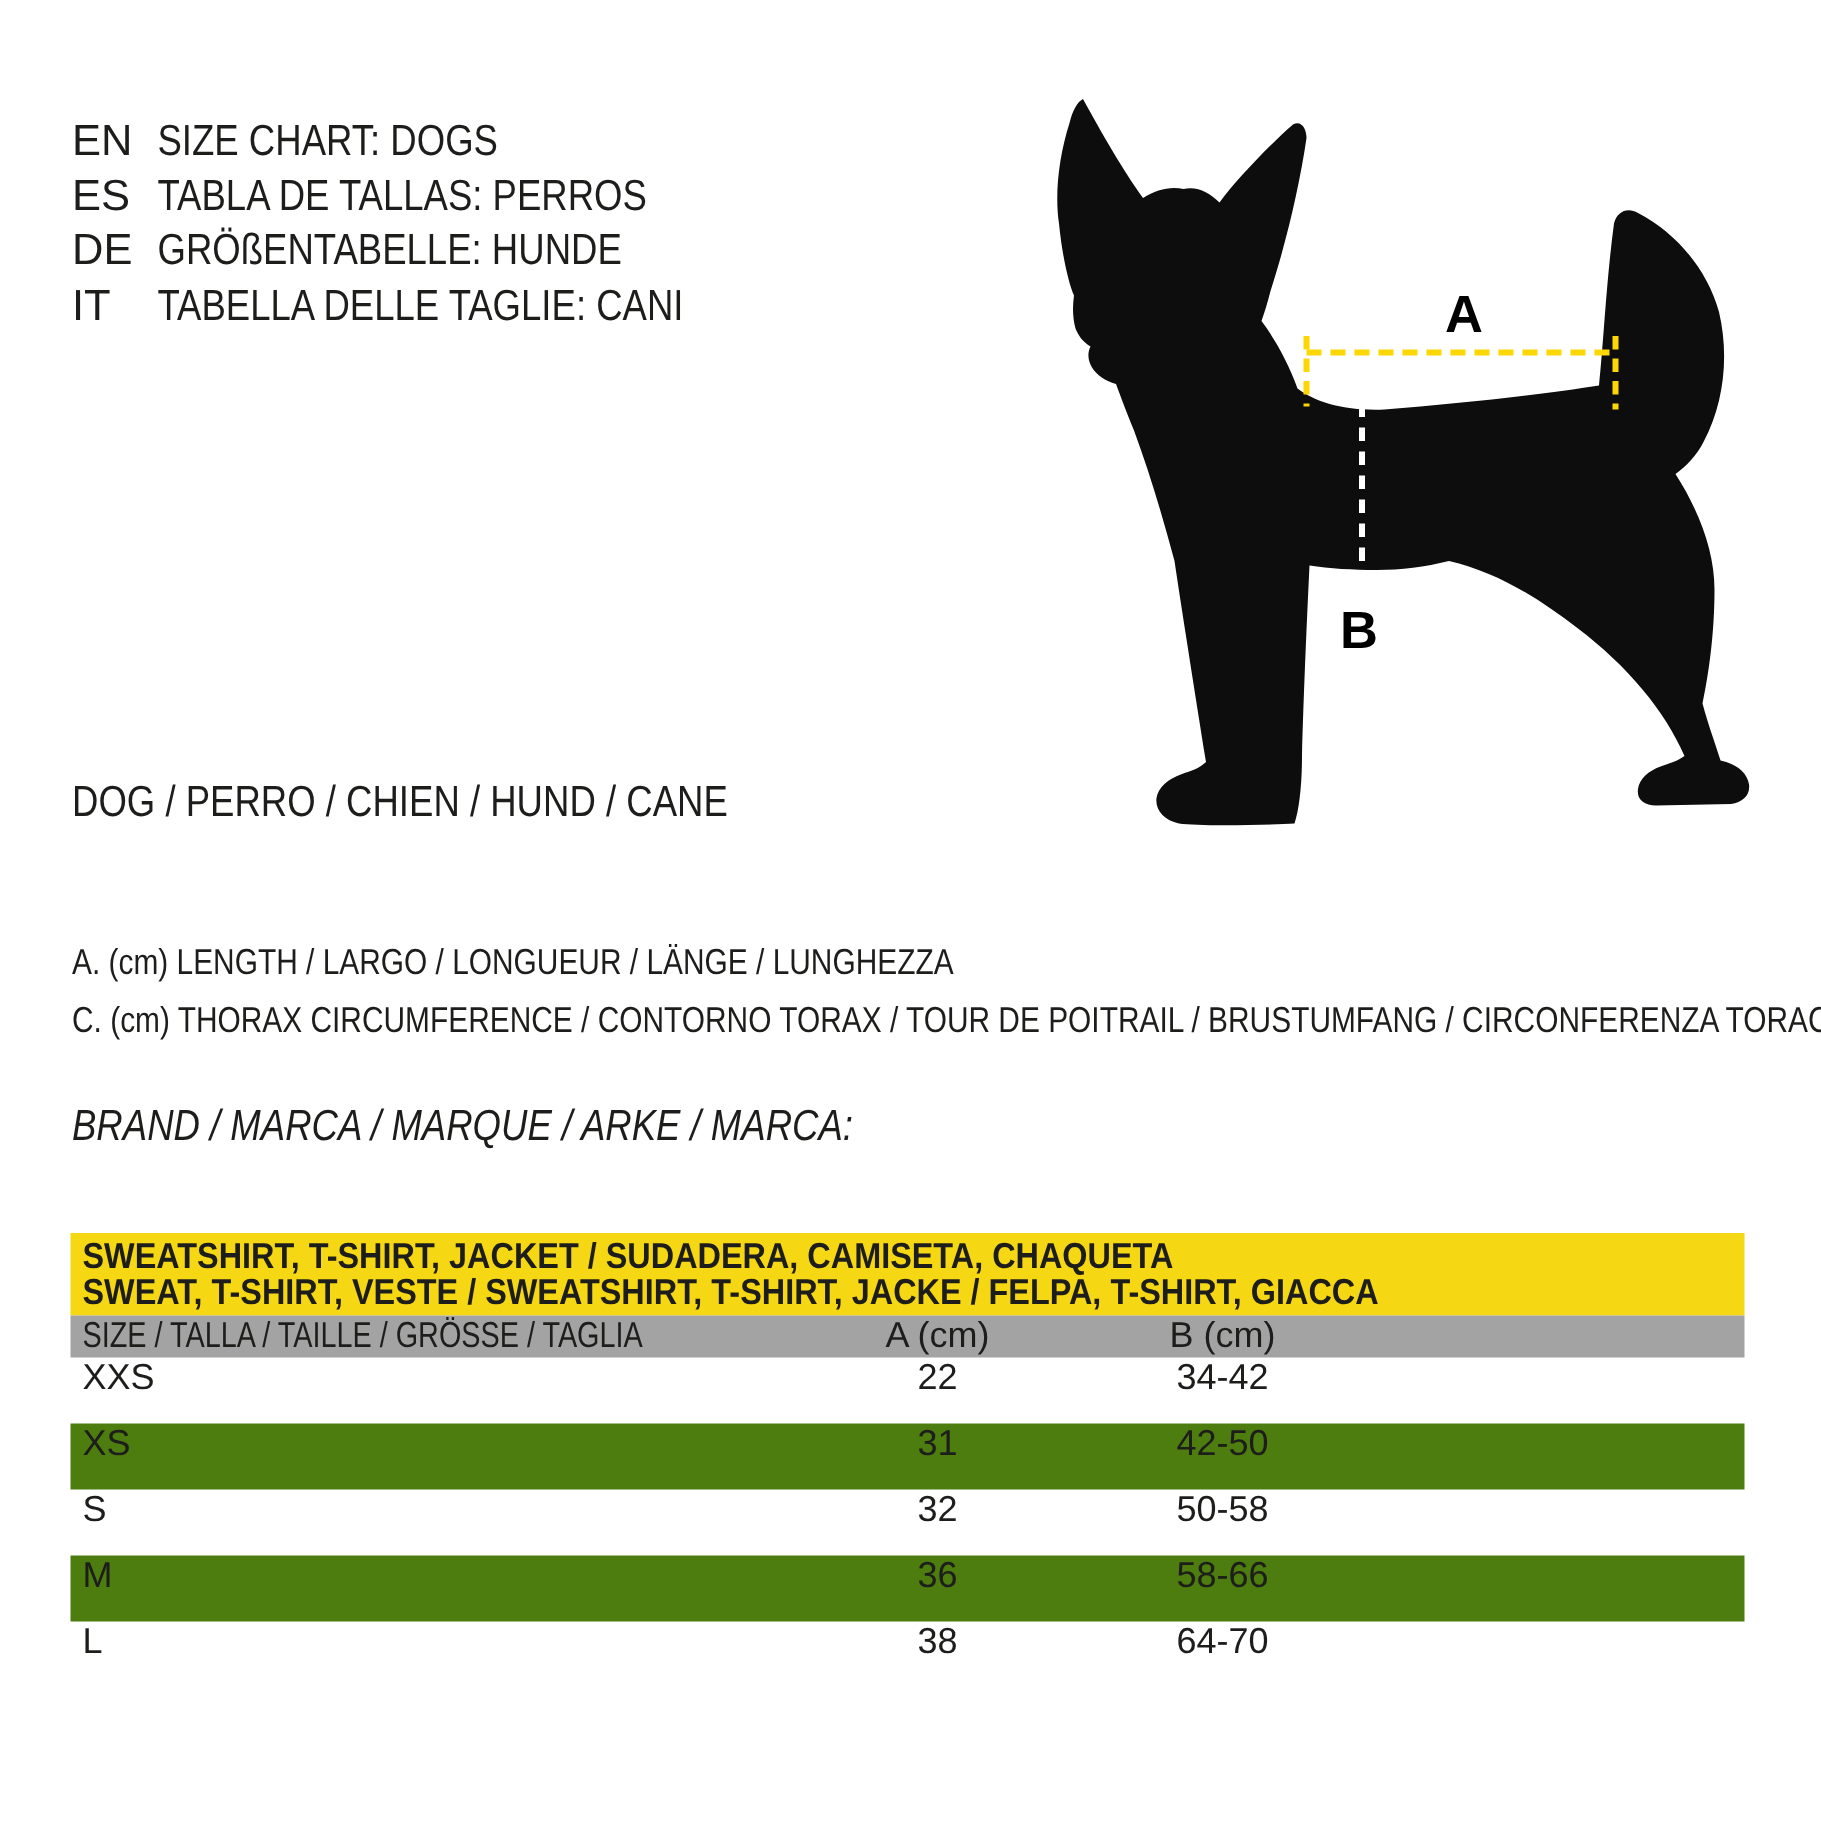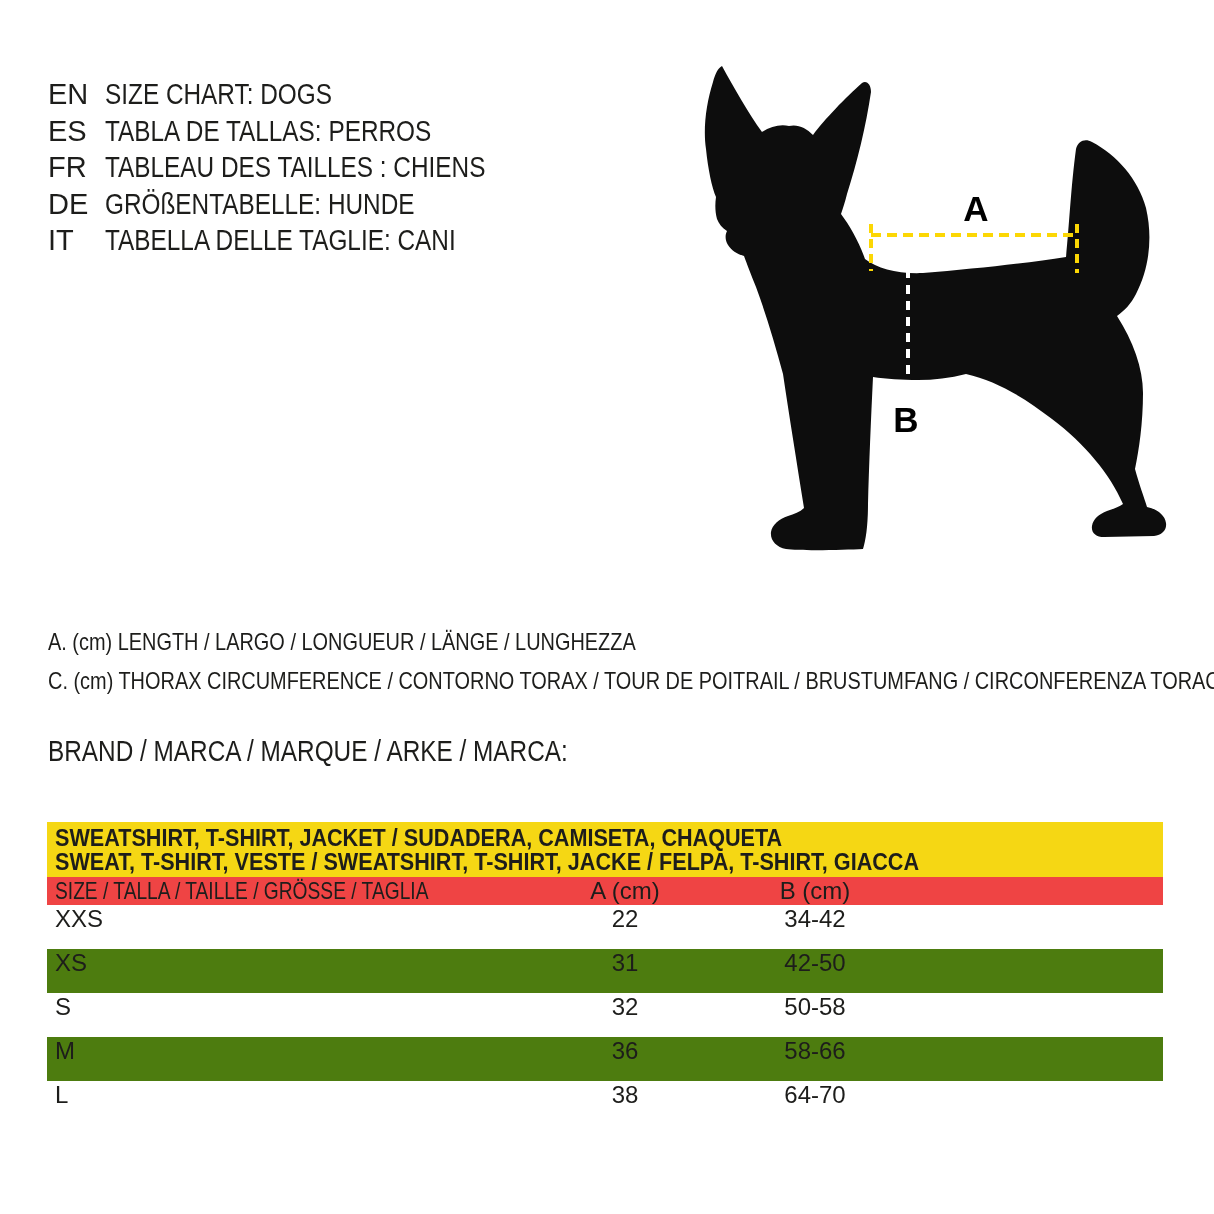--- a/index.html
+++ b/index.html
@@ -21,31 +21,31 @@
   .lang-code { width:57px; flex:0 0 57px; }
 
   
   .dog-svg { position:absolute; left:680px; top:20px; width:520px; height:500px; }
   .dog-svg text { font-family:"Liberation Sans", sans-serif; font-weight:bold; }
 
   
   .dog-label   { position:absolute; left:48px; top:481px; font-size:29px; line-height:36px; }
   .measures    { position:absolute; left:48px; top:586px; font-size:24px; }
   .measures div{ height:39px; line-height:39px; }
-  .brand-label { position:absolute; left:48px; top:697px; font-size:29px; line-height:36px; }
+  .brand-label { position:absolute; left:48px; top:697px; font-size:29px; line-height:36px;font-style:italic; }
 
   
   .size-table { position:absolute; left:47px; top:786px; width:1116px; }
   .cat-bar {
     background:#f5d714; height:55px; padding:4px 16px 0 8px;
     font-weight:bold; font-size:24px;
   }
   .cat-bar div { height:24px; line-height:24px; }
   .thead {
-    position:relative; background:#ef4444; height:28px; line-height:28px;
+    position:relative; background:#a3a3a3; height:28px; line-height:28px;
     font-size:24px;
   }
   .trow { position:relative; height:44px; line-height:27.5px; font-size:24px; }
   .trow.alt { background:#4d7c0f; }
   .c-size { padding-left:8px; }
   .c-a, .c-b { position:absolute; top:0; width:140px; text-align:center; }
   .c-a { left:508px; }
   .c-b { left:698px; }
 </style>
 </head>
@@ -54,24 +54,20 @@
 <div class="sheet">
 
   <div class="lang-block">
     <div class="lang-row">
       <span class="lang-code">EN</span>
       <span class="cx84">SIZE CHART: DOGS</span>
     </div>
     <div class="lang-row">
       <span class="lang-code">ES</span>
       <span class="cx84">TABLA DE TALLAS: PERROS</span>
-    </div>
-    <div class="lang-row">
-      <span class="lang-code">FR</span>
-      <span class="cx84">TABLEAU DES TAILLES : CHIENS</span>
     </div>
     <div class="lang-row">
       <span class="lang-code">DE</span>
       <span class="cx84">GRÖßENTABELLE: HUNDE</span>
     </div>
     <div class="lang-row">
       <span class="lang-code">IT</span>
       <span class="cx84">TABELLA DELLE TAGLIE: CANI</span>
     </div>
   </div>
@@ -123,20 +119,23 @@
              C 703 93, 706 68, 713 46
              C 715 38, 718 32, 722 30 Z" fill="#0d0d0d"></path>
     <line x1="871" y1="188" x2="871" y2="235" stroke-width="4" stroke-dasharray="9 6" stroke="#fcd704"></line>
     <line x1="1077" y1="188" x2="1077" y2="237" stroke-width="4" stroke-dasharray="9 6" stroke="#fcd704"></line>
     <line x1="871" y1="199" x2="1077" y2="199" stroke-width="4" stroke-dasharray="10 6" stroke="#fcd704"></line>
     <line x1="908" y1="233" x2="908" y2="352" stroke-width="4" stroke-dasharray="9 7" stroke="#ffffff"></line>
     <text x="976" y="185" text-anchor="middle" font-size="35">A</text>
     <text x="906" y="396" text-anchor="middle" font-size="35">B</text>
   </svg>
 
+  <div class="dog-label">
+    <span class="cx84">DOG / PERRO / CHIEN / HUND / CANE</span>
+  </div>
 
   <div class="measures">
     <div>
       <span class="cx83">A. (cm) LENGTH / LARGO / LONGUEUR / LÄNGE / LUNGHEZZA</span>
     </div>
     <div>
       <span class="cx83">C. (cm) THORAX CIRCUMFERENCE / CONTORNO TORAX / TOUR DE POITRAIL / BRUSTUMFANG / CIRCONFERENZA TORACE</span>
     </div>
   </div>
 

